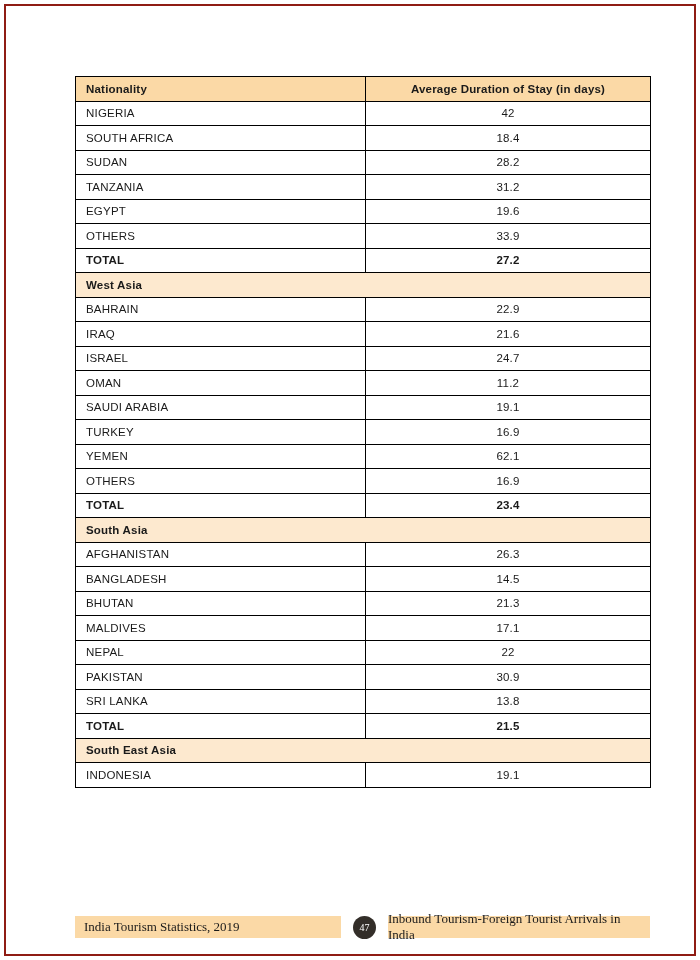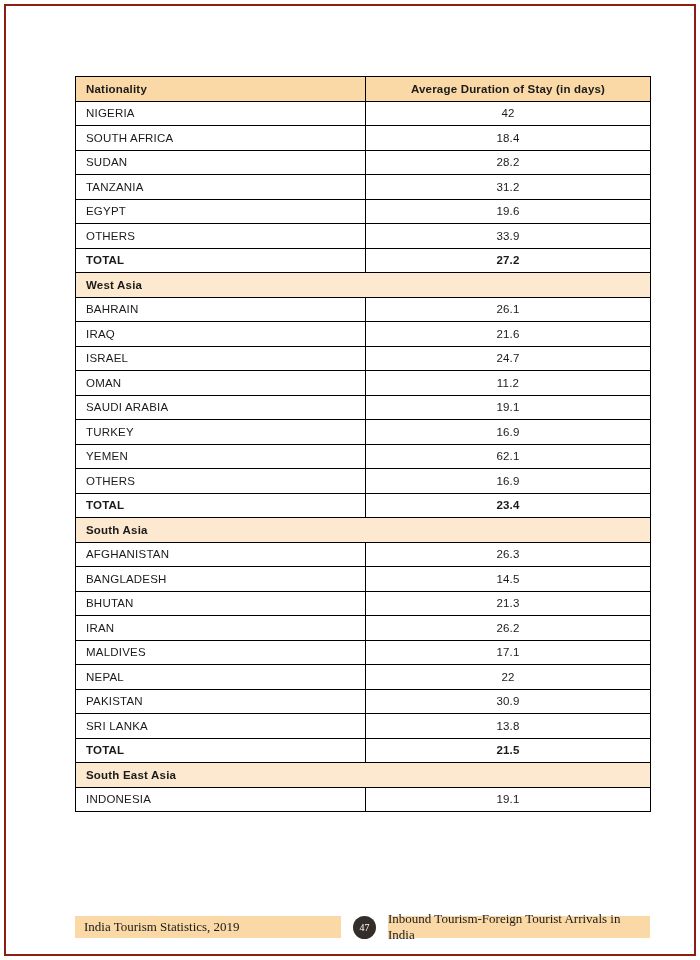--- a/index.html
+++ b/index.html
@@ -149,21 +149,21 @@
       </tr>
       <tr class="total">
         <td class="nat">TOTAL</td>
         <td class="val">27.2</td>
       </tr>
       <tr>
         <td colspan="2" class="section">West Asia</td>
       </tr>
       <tr>
         <td class="nat">BAHRAIN</td>
-        <td class="val">26.1</td>
+        <td class="val">22.9</td>
       </tr>
       <tr>
         <td class="nat">IRAQ</td>
         <td class="val">21.6</td>
       </tr>
       <tr>
         <td class="nat">ISRAEL</td>
         <td class="val">24.7</td>
       </tr>
       <tr>
@@ -197,24 +197,20 @@
         <td class="nat">AFGHANISTAN</td>
         <td class="val">26.3</td>
       </tr>
       <tr>
         <td class="nat">BANGLADESH</td>
         <td class="val">14.5</td>
       </tr>
       <tr>
         <td class="nat">BHUTAN</td>
         <td class="val">21.3</td>
-      </tr>
-      <tr>
-        <td class="nat">IRAN</td>
-        <td class="val">26.2</td>
       </tr>
       <tr>
         <td class="nat">MALDIVES</td>
         <td class="val">17.1</td>
       </tr>
       <tr>
         <td class="nat">NEPAL</td>
         <td class="val">22</td>
       </tr>
       <tr>

